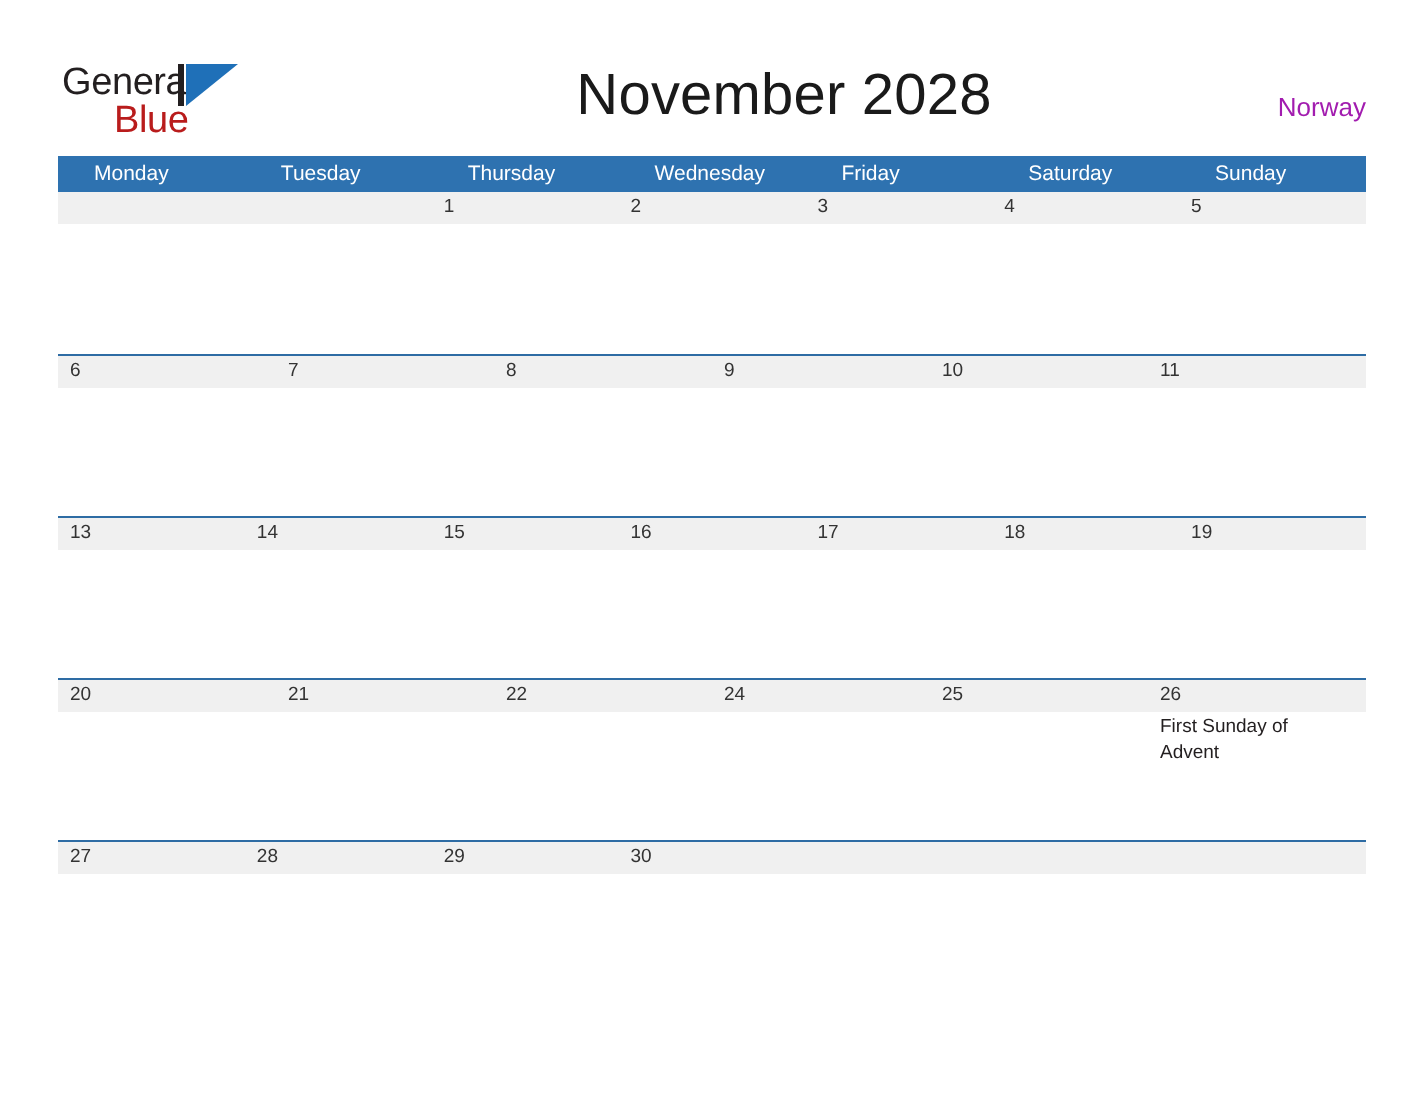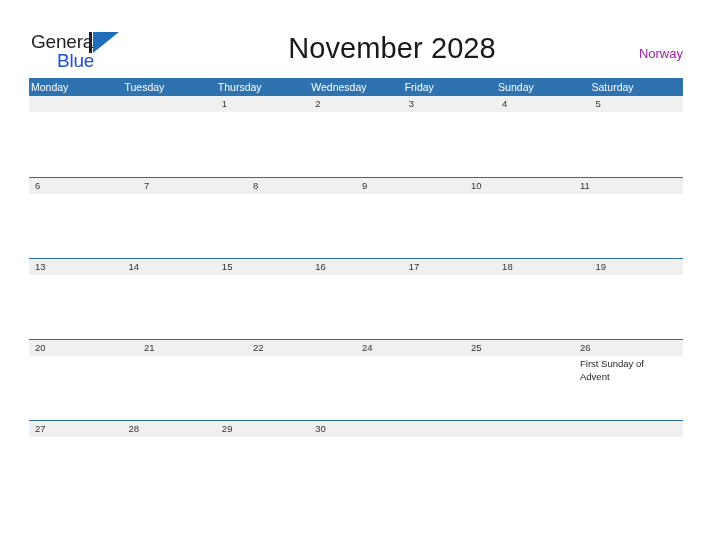--- a/index.html
+++ b/index.html
@@ -71,21 +71,21 @@
     width: 0;
     height: 0;
     border-top: 21px solid #1f70b8;
     border-right: 26px solid transparent;
   }
   .logo-row2 {
     position: absolute;
     left: 26px;
     top: 19px;
     font-size: 19px;
-    color: #1d4ed8;
+    color: #b91c1c;
     line-height: 22px;
     letter-spacing: -0.2px;
   }
   .month-title {
     position: absolute;
     left: 0;
     top: 32px;
     width: 712px;
     text-align: center;
     font-size: 29px;
@@ -112,21 +112,21 @@
   .weekday-header {
     display: flex;
     background: #2e72b0;
     height: 18px;
   }
   .weekday-cell {
     flex: 1 1 0;
     color: #ffffff;
     font-size: 10.5px;
     line-height: 18px;
-    padding-left: 2px;
+    padding-left: 18px;
     box-sizing: border-box;
     white-space: nowrap;
   }
   .week-row {
     display: flex;
     height: 81px;
     border-top: 1.5px solid #2e6ca4;
     box-sizing: border-box;
   }
   .week-row:first-of-type {
@@ -195,22 +195,22 @@
   </div>
 
   <div class="calendar">
 
     <div class="weekday-header">
       <div class="weekday-cell">Monday</div>
       <div class="weekday-cell">Tuesday</div>
       <div class="weekday-cell">Thursday</div>
       <div class="weekday-cell">Wednesday</div>
       <div class="weekday-cell">Friday</div>
+      <div class="weekday-cell">Saturday</div>
       <div class="weekday-cell">Sunday</div>
-      <div class="weekday-cell">Saturday</div>
     </div>
 
     <div id="weeks-container">
         <div class="week-row">
           <div class="day-cell empty">
             <div class="day-band"></div>
             <span class="day-number"></span>
           </div>
           <div class="day-cell empty">
             <div class="day-band"></div>

